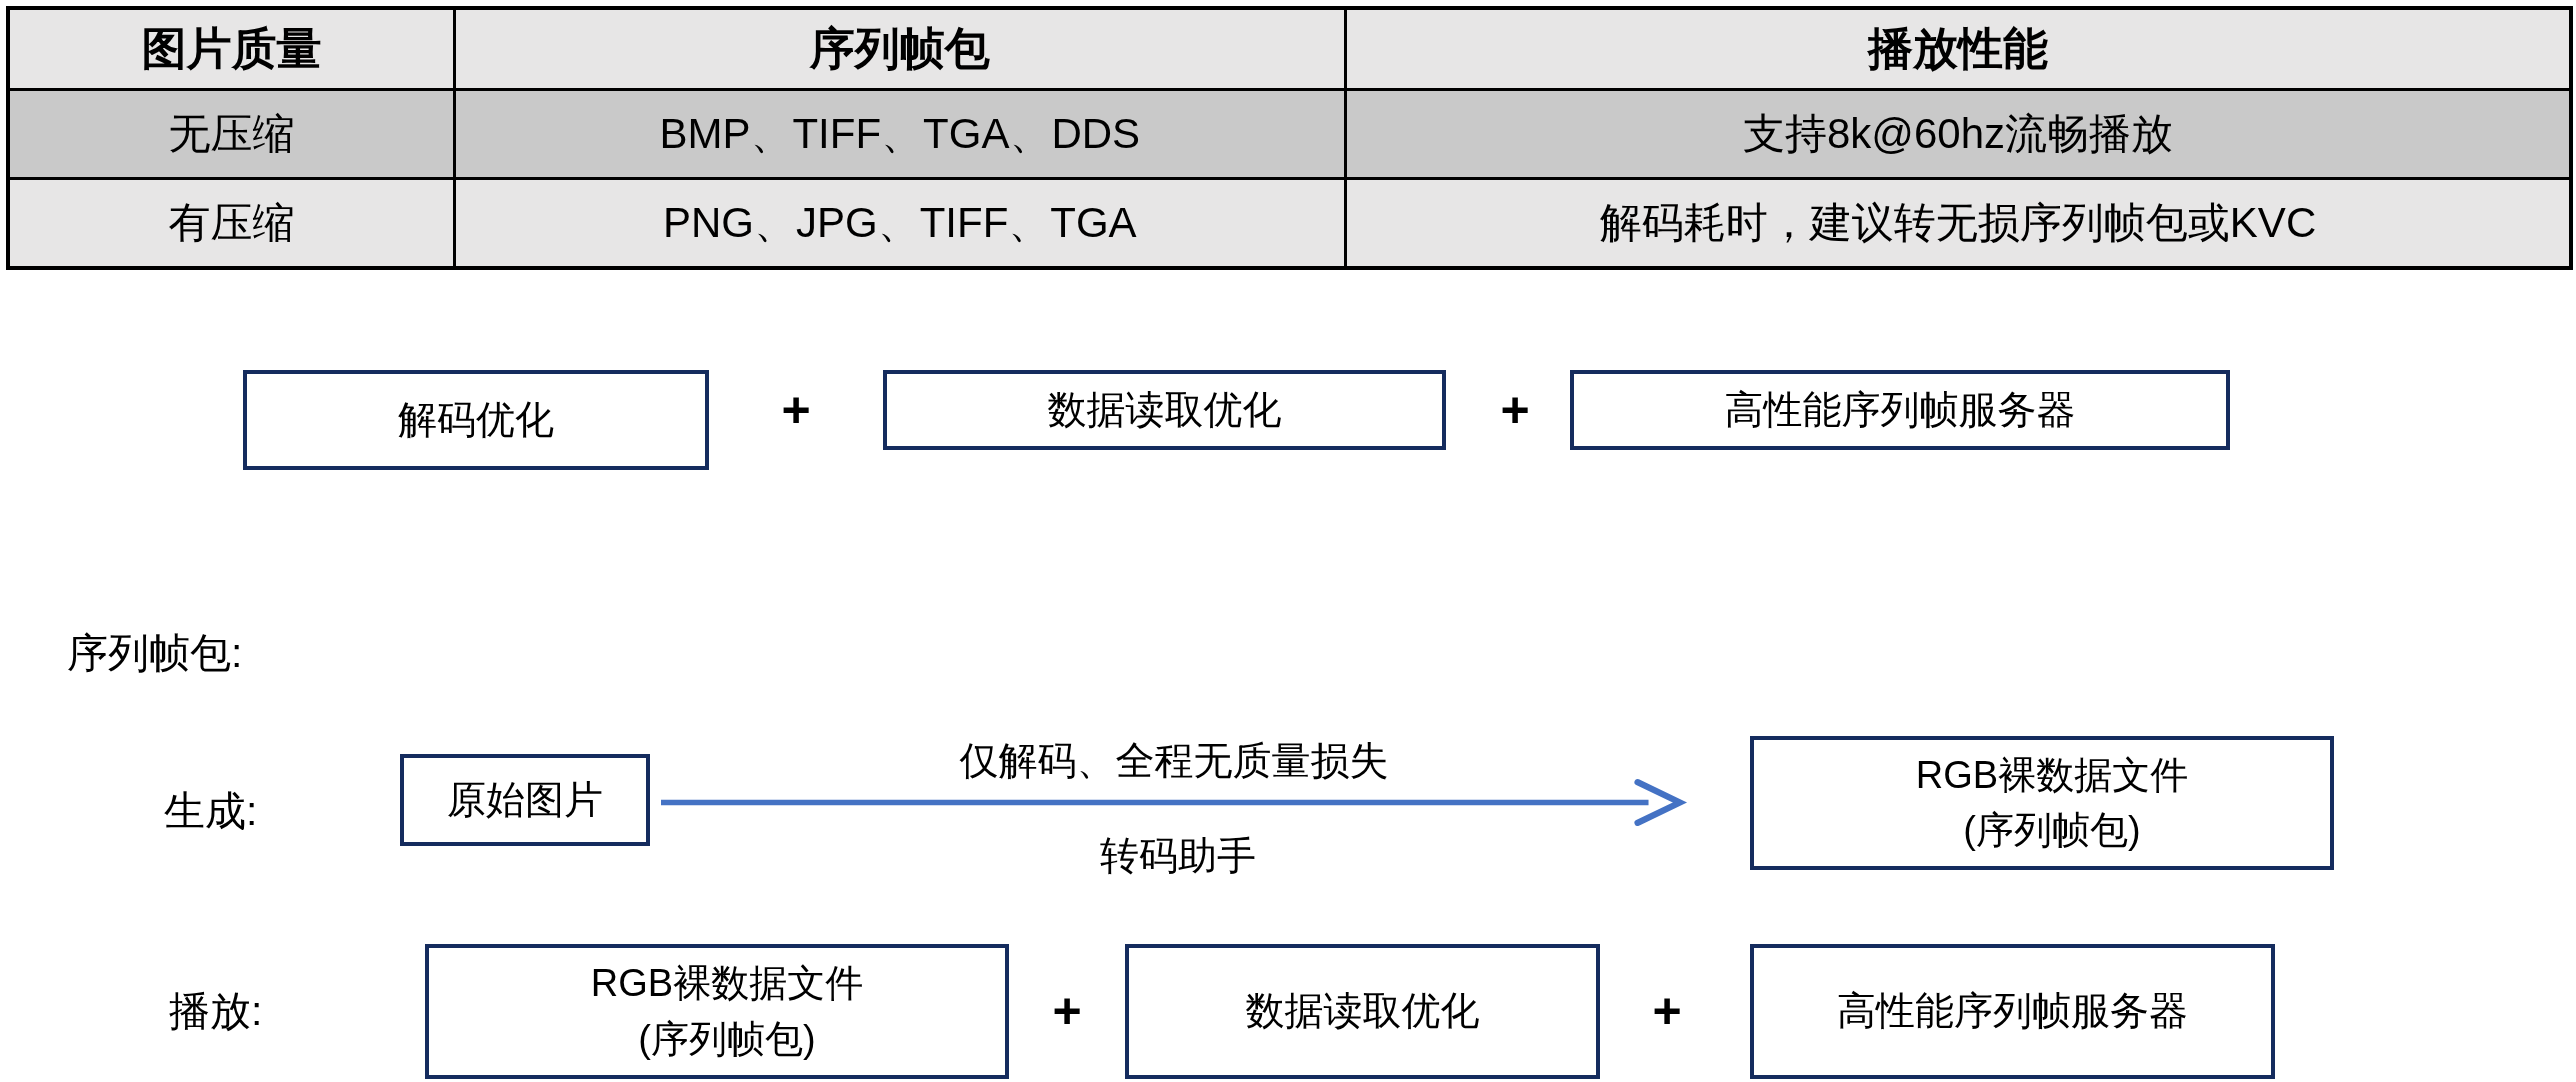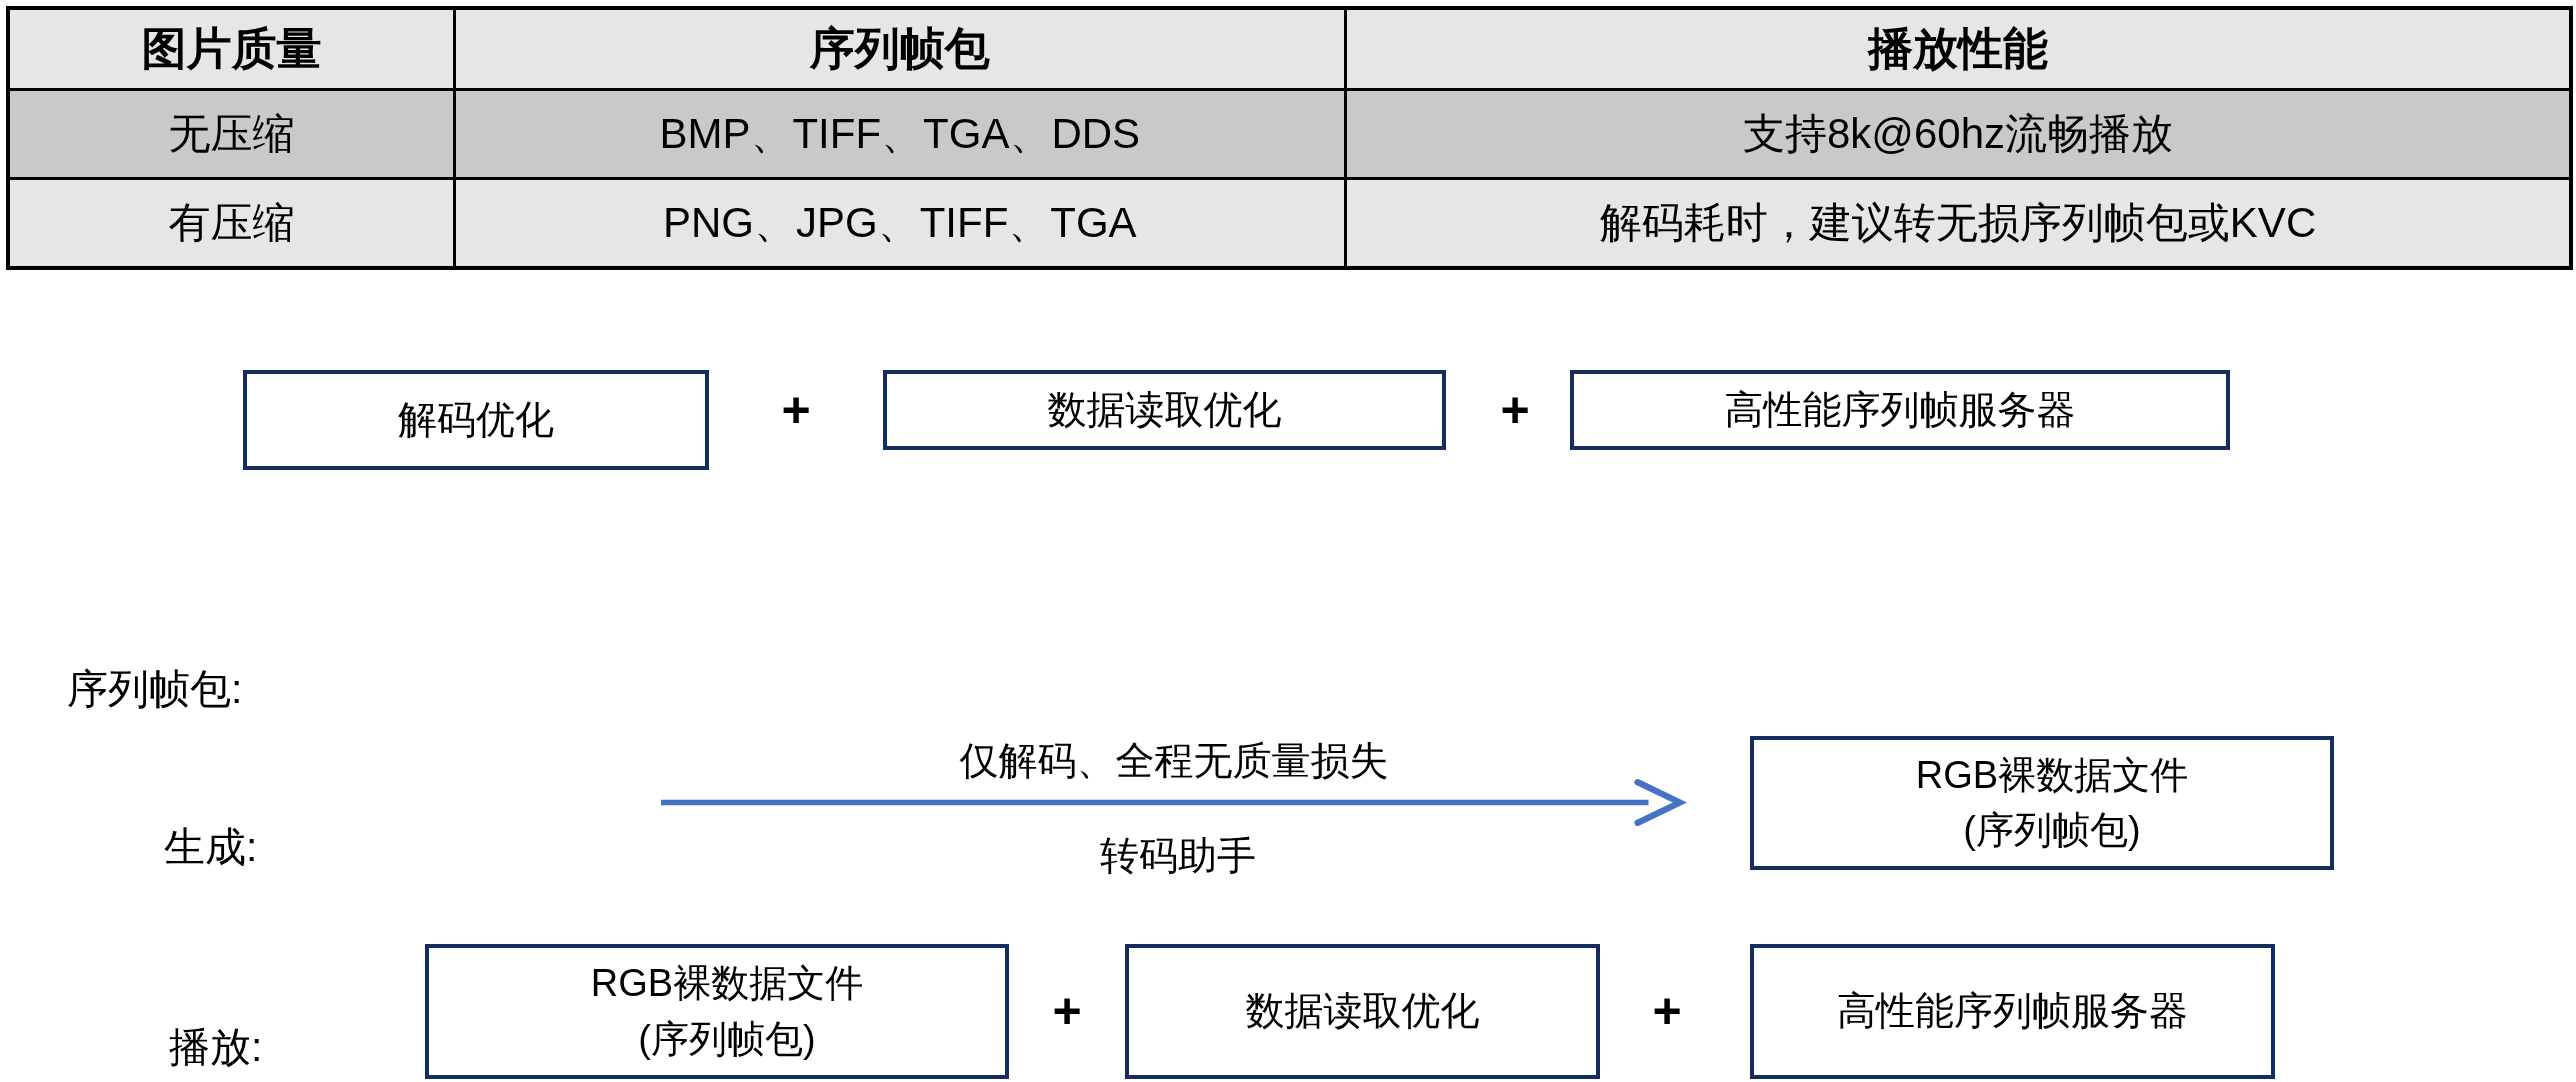--- a/index.html
+++ b/index.html
@@ -39,21 +39,21 @@
   }
   .nbox .inner{white-space:nowrap;}
   .nbox.twoline{font-size:38px;line-height:1.45;padding-left:20px;}
 
   .plus{
     position:absolute;width:50px;height:56px;
     display:flex;align-items:center;justify-content:center;
     font-size:50px;font-weight:bold;
   }
 
-  .lbl{position:absolute;font-size:41px;white-space:nowrap;margin-top:36px;}
+  .lbl{position:absolute;font-size:41px;white-space:nowrap;}
   .arrow-lbl{position:absolute;font-size:39px;white-space:nowrap;transform:translateX(-50%);font-family:Liberation Mono, monospace;}
 
   .arrow-svg{position:absolute;left:661px;top:771px;}
   .arrow-svg line,.arrow-svg polyline{stroke:var(--arrow);}
 </style>
 </head>
 <body>
 
 <div class="canvas">
 
@@ -93,20 +93,23 @@
   </div>
   <div class="plus" style="left:1490px;top:382px;">+</div>
   <div class="nbox" style="left:1570px;top:370px;width:660px;height:80px;">
     <span class="inner">高性能序列帧服务器</span>
   </div>
 
   <div class="lbl" style="left:67px;top:626px;">序列帧包:</div>
 
   <div class="lbl" style="left:164px;top:784px;">生成:</div>
 
+  <div class="nbox" style="left:400px;top:754px;width:250px;height:92px;">
+    <span class="inner">原始图片</span>
+  </div>
 
   <div class="arrow-lbl" style="left:1174px;top:734px;">仅解码、全程无质量损失</div>
 
   <svg class="arrow-svg" width="1029" height="63" viewBox="0 0 1315 80">
     <line x1="0" y1="40" x2="1262" y2="40" stroke-width="7"></line>
     <polyline points="1248,14 1302,40 1248,66" fill="none" stroke-width="8" stroke-linecap="round" stroke-linejoin="miter"></polyline>
   </svg>
 
   <div class="arrow-lbl" style="left:1178px;top:829px;">转码助手</div>
 

